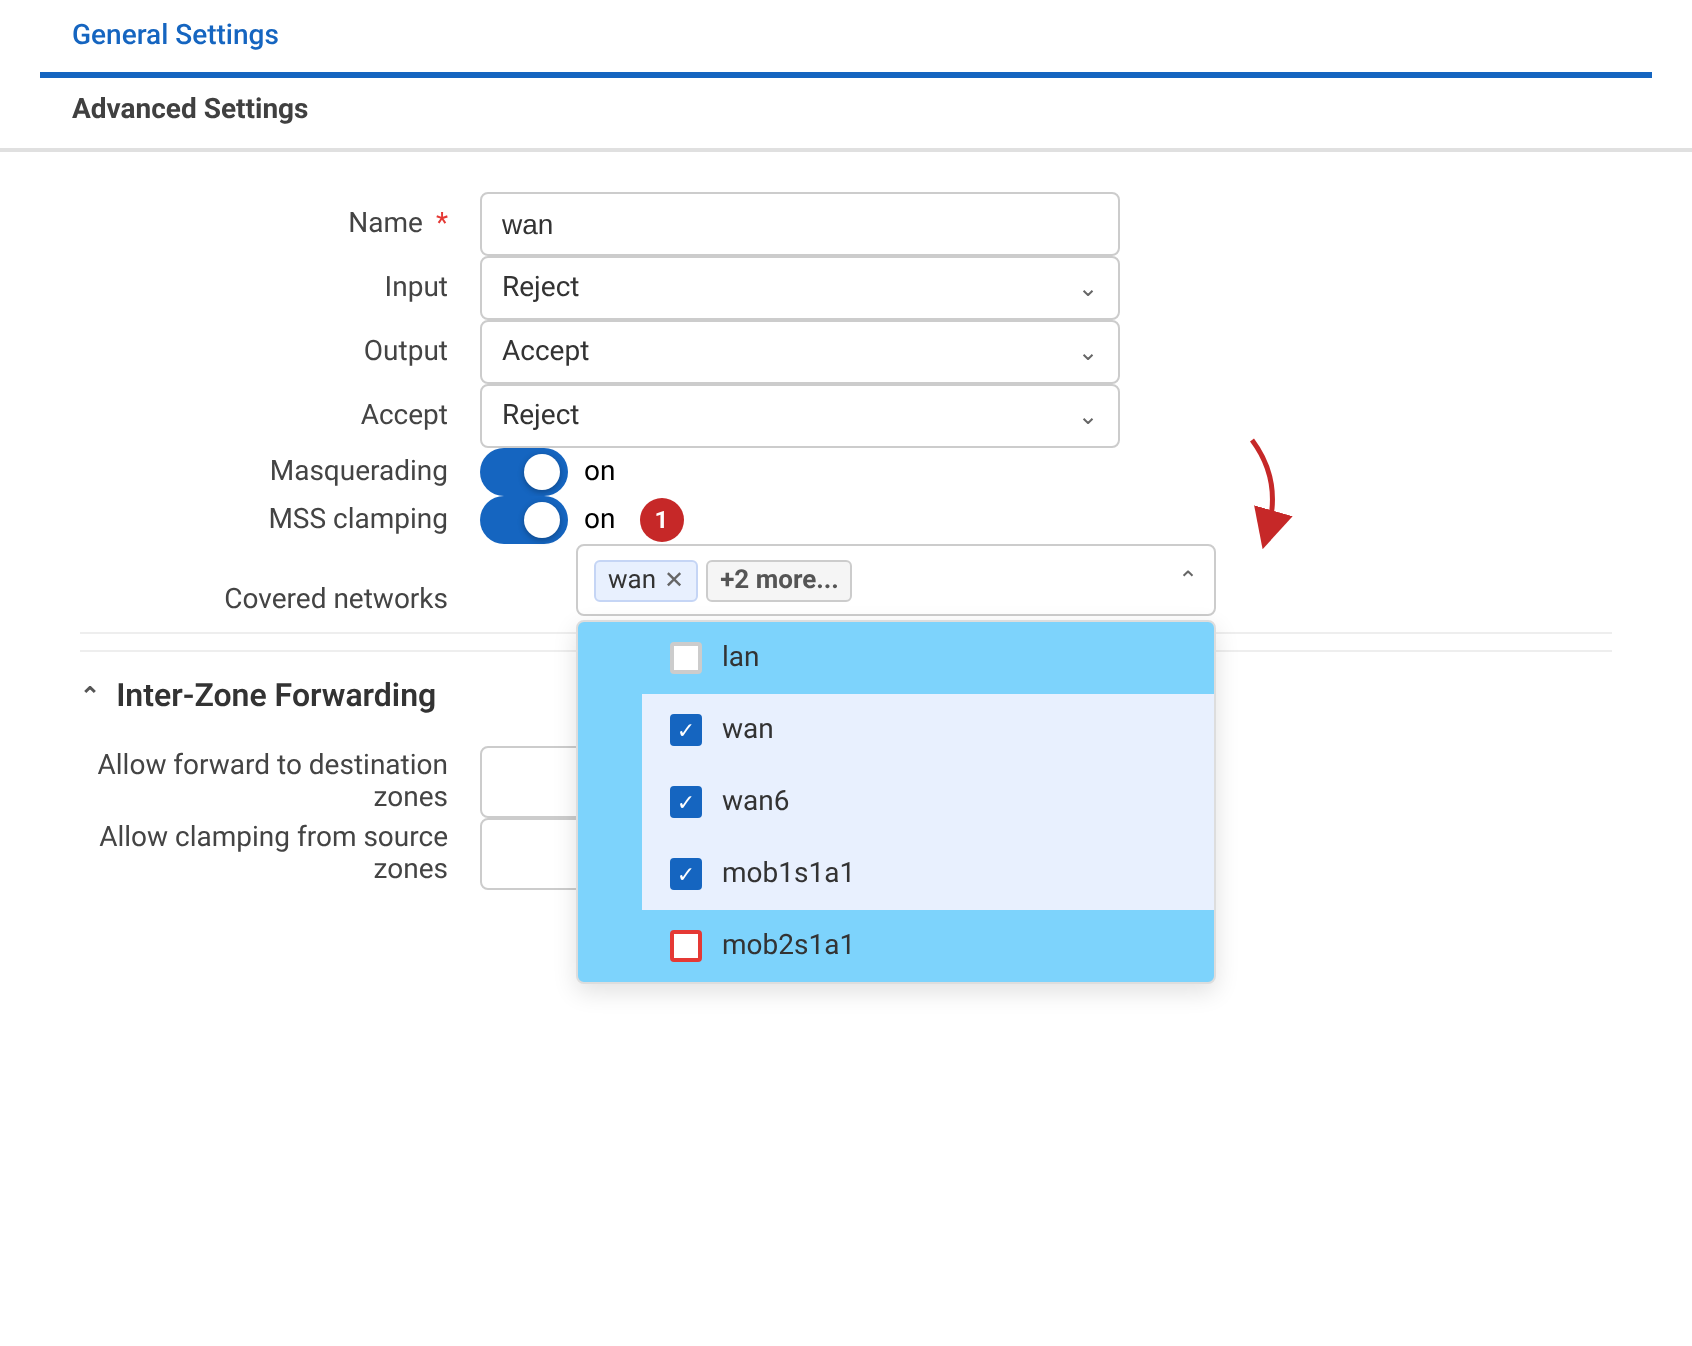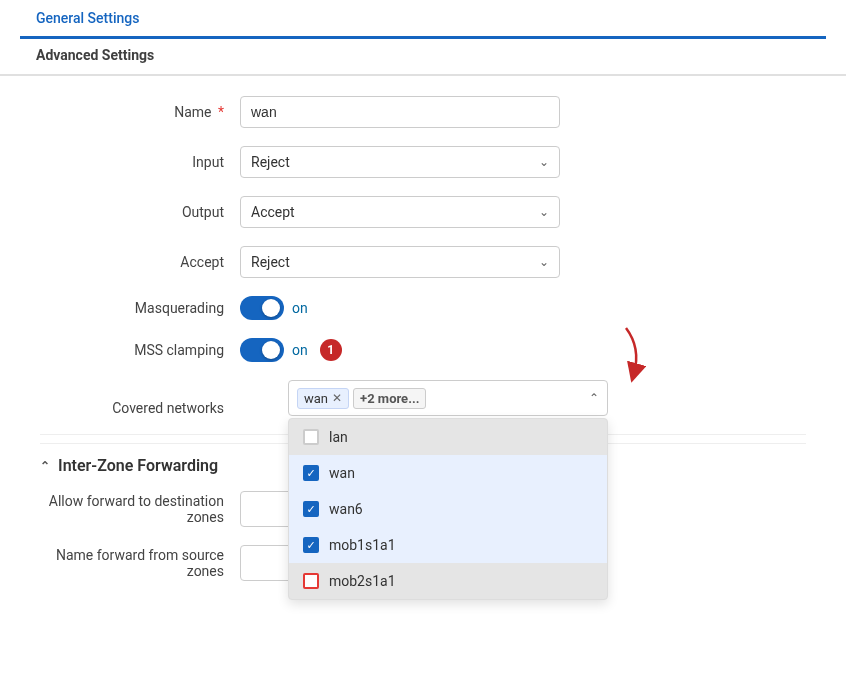--- a/index.html
+++ b/index.html
@@ -39,21 +39,20 @@
 
     
     .content {
       padding: 20px 40px 20px 40px;
     }
 
     
     .form-row {
       display: flex;
       align-items: center;
-      margin-bottom: 18px;
     }
     .form-label {
       width: 200px;
       text-align: right;
       padding-right: 16px;
       font-size: 14px;
       color: #444;
       flex-shrink: 0;
     }
     .required {
@@ -122,21 +121,21 @@
       top: 3px;
       left: 22px;
       width: 18px;
       height: 18px;
       background: #fff;
       border-radius: 50%;
       box-shadow: 0 1px 3px rgba(0,0,0,0.3);
     }
     .toggle-label {
       font-size: 14px;
-      color: #0369a1;
+      color: #000000;
     }
     .multi-select-display {
       display: flex;
       align-items: center;
       flex-wrap: wrap;
       gap: 4px;
       padding: 5px 8px;
       border: 1px solid #ccc;
       border-radius: 4px;
       background: #fff;
@@ -174,26 +173,27 @@
       color: #666;
       font-size: 12px;
     }
 
     
     .dropdown-list {
       position: absolute;
       top: calc(100% + 2px);
       left: 0;
       width: 100%;
-      background: #e5e5e5;
+      background: #7dd3fc;
       border: 1px solid #ddd;
       border-radius: 4px;
       box-shadow: 0 4px 12px rgba(0,0,0,0.12);
       z-index: 100;
       overflow: hidden;
+      padding-left: 32px;
     }
     .dropdown-item {
       display: flex;
       align-items: center;
       padding: 10px 14px;
       font-size: 14px;
       cursor: pointer;
       gap: 10px;
     }
     .dropdown-item.selected {
@@ -413,19 +413,19 @@
   <div class="form-row">
     <div class="form-label">
       <span>Allow forward to destination zones</span>
     </div>
     <div class="form-control" style="height: 36px; background: #fff; border: 1px solid #ccc; border-radius: 4px; max-width: 320px;">
     </div>
   </div>
 
   <div class="form-row">
     <div class="form-label">
-      <span>Name forward from source zones</span>
+      <span>Allow clamping from source zones</span>
     </div>
     <div class="form-control" style="height: 36px; background: #fff; border: 1px solid #ccc; border-radius: 4px; max-width: 320px;">
     </div>
   </div>
 
 </div>
 
 </body></html>

